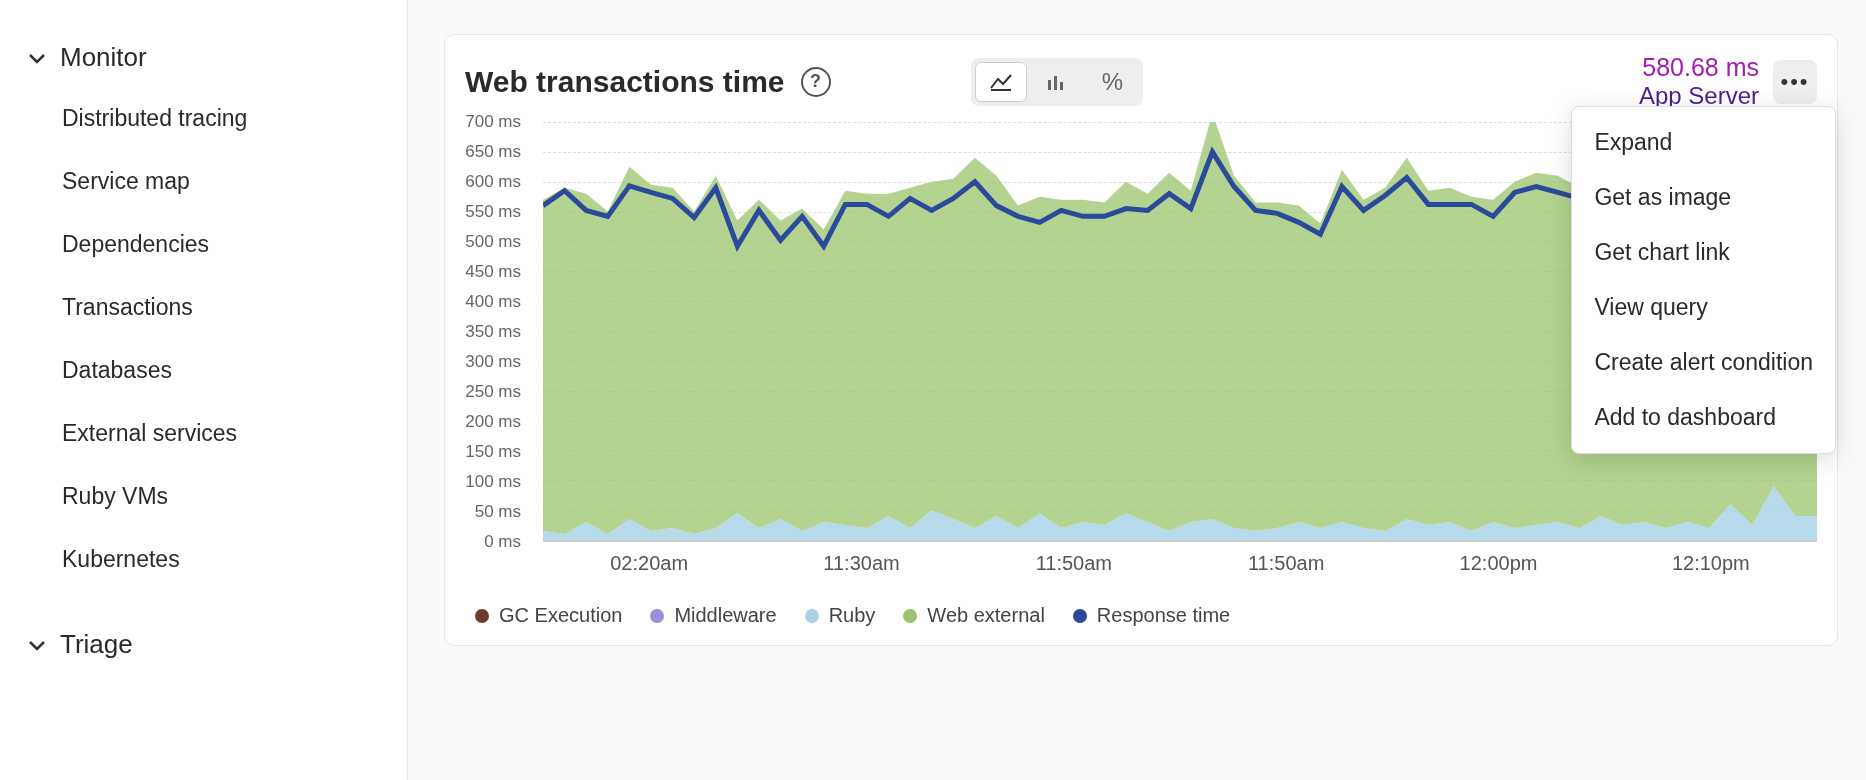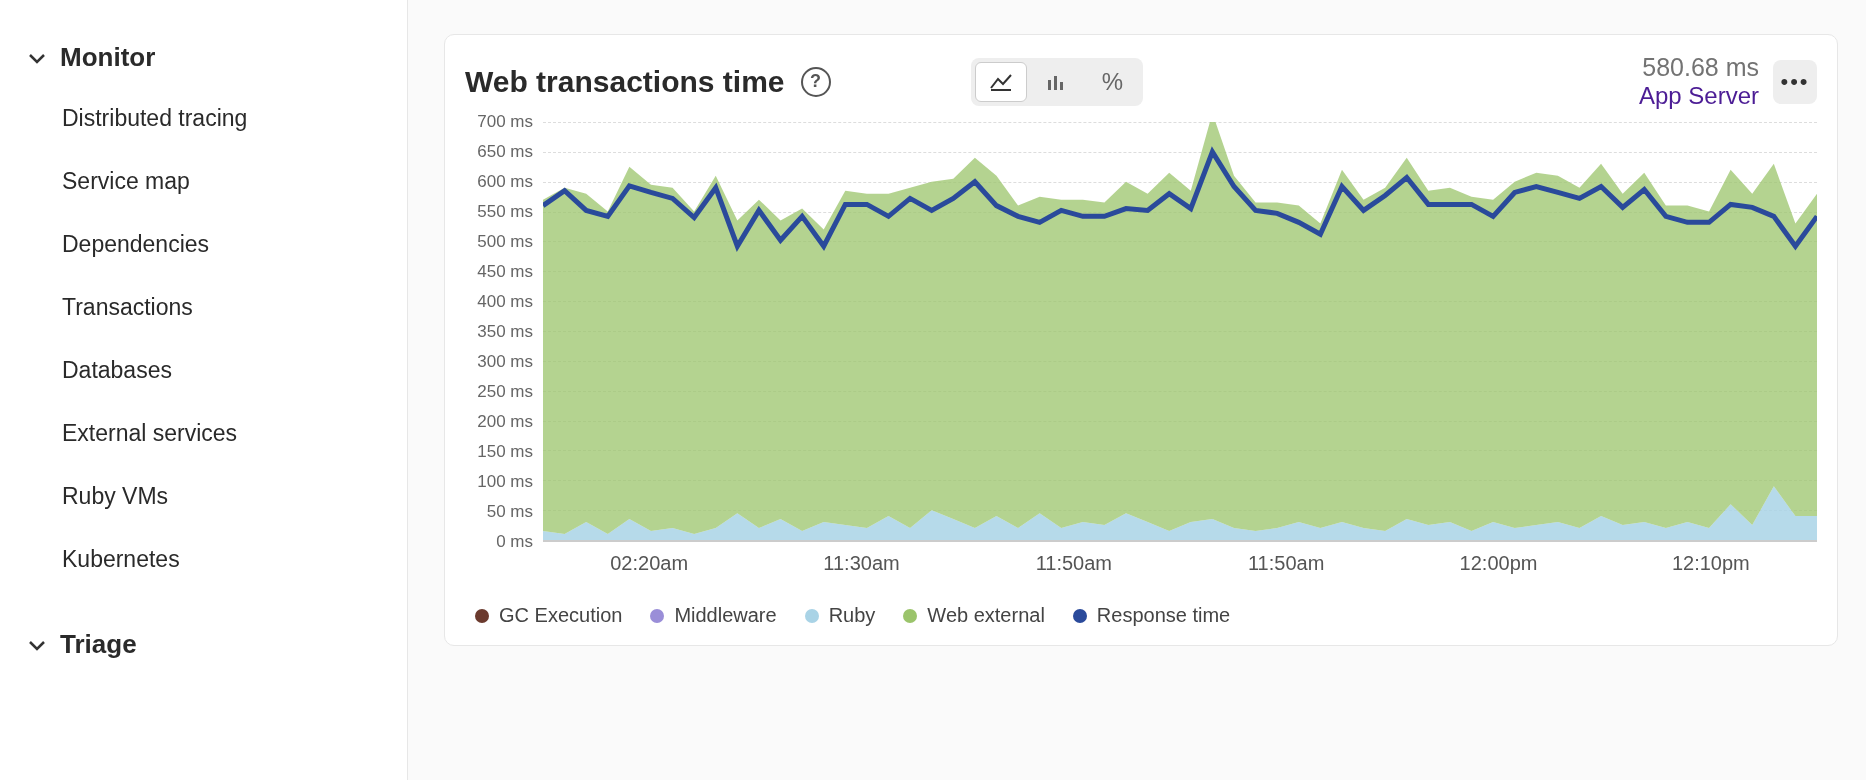--- a/index.html
+++ b/index.html
@@ -1,40 +1,40 @@
 <!DOCTYPE html>
 <html><head>
 <meta charset="utf-8">
 <style>
 * { box-sizing: border-box; margin: 0; padding: 0; }
 body { font-family: -apple-system, BlinkMacSystemFont, "Segoe UI", Helvetica, Arial, sans-serif; background: #fff; color: #2a2a2a; width: 1866px; height: 780px; overflow: hidden; }
 .layout { display: flex; height: 100%; }
 .sidebar { width: 408px; border-right: 1px solid #e7e7e7; padding-top: 28px; background: #fff; }
 .nav-group-header { display: flex; align-items: center; padding: 14px 24px; cursor: pointer; }
 .nav-group-header .chev { width: 26px; display: inline-flex; justify-content: center; align-items: center; margin-right: 10px; }
-.nav-group-header .label { font-size: 26px; font-weight: 700; text-align: right; }
+.nav-group-header .label { font-size: 26px; font-weight: 400; text-align: right; }
 .nav-item { padding: 18px 24px 18px 62px; font-size: 23px; font-weight: 400; cursor: pointer; }
 
 .main { flex: 1; padding: 34px 28px 0 36px; background: #fafafa; position: relative; }
 .card { background: #fff; border: 1px solid #e7e7e7; border-radius: 10px; padding: 18px 20px 18px 20px; position: relative; }
 .card-header { display: flex; align-items: center; margin-bottom: 12px; }
 .title-wrap { display: flex; align-items: center; gap: 16px; }
 .title { font-size: 30px; font-weight: 600; }
 .help-circle { width: 30px; height: 30px; border: 2px solid #555; border-radius: 50%; display: inline-flex; align-items: center; justify-content: center; font-size: 18px; font-weight: 600; color: #555; cursor: pointer; }
 .chart-type-toggle { margin-left: 140px; display: flex; background: #eee; border-radius: 8px; padding: 4px; gap: 4px; }
 .toggle-btn { width: 52px; height: 40px; display: inline-flex; align-items: center; justify-content: center; border-radius: 6px; cursor: pointer; color: #555; }
 .toggle-btn.active { background: #fff; border: 1px solid #ccc; }
 .metric-block { margin-left: auto; text-align: right; margin-right: 14px; }
-.metric-value { font-size: 25px; color: #737373; }
+.metric-value { font-size: 25px; color: #a21caf; }
 .metric-label { font-size: 24px; color: #4c1d95; }
 .more-btn { width: 44px; height: 44px; background: #eee; border-radius: 8px; display: inline-flex; align-items: center; justify-content: center; cursor: pointer; font-size: 22px; color: #333; letter-spacing: 2px; }
 
 .chart-wrap { position: relative; display: flex; }
 .y-axis { width: 78px; flex-shrink: 0; position: relative; height: 420px; }
-.y-tick { position: absolute; right: 10px; transform: translateY(-50%); font-size: 17px; color: #666; white-space: nowrap; }
+.y-tick { position: absolute; right: 22px; transform: translateY(-50%); font-size: 17px; color: #666; white-space: nowrap; }
 .plot { flex: 1; position: relative; height: 420px; border-bottom: 2px solid #ccc; }
 .grid { position: absolute; left: 0; right: 0; top: 0; bottom: 0; }
 .grid-line { position: absolute; left: 0; right: 0; border-top: 1px dashed #ddd; }
 .series-svg { position: absolute; left: 0; top: 0; width: 100%; height: 100%; }
 .x-axis { display: flex; margin-left: 78px; margin-top: 10px; position: relative; height: 28px; }
 .x-tick { position: absolute; transform: translateX(-50%); font-size: 20px; color: #555; }
 .legend { display: flex; gap: 28px; margin-top: 24px; margin-left: 10px; align-items: center; flex-wrap: wrap; }
 .legend-item { display: flex; align-items: center; gap: 10px; font-size: 20px; color: #444; }
 .swatch { width: 14px; height: 14px; border-radius: 50%; }
 
@@ -178,14 +178,22 @@
             <span class="swatch" style="background: rgb(155, 196, 107);"></span>
             <span>Web external</span>
           </div>
           <div class="legend-item">
             <span class="swatch" style="background: rgb(42, 74, 155);"></span>
             <span>Response time</span>
           </div>
         </div>
     </div>
 
+    <div class="dropdown" id="dropdown">
+        <div class="dropdown-item">Expand</div>
+        <div class="dropdown-item">Get as image</div>
+        <div class="dropdown-item">Get chart link</div>
+        <div class="dropdown-item">View query</div>
+        <div class="dropdown-item">Create alert condition</div>
+        <div class="dropdown-item">Add to dashboard</div>
+      </div>
   </main>
 </div>
 
 </body></html>

